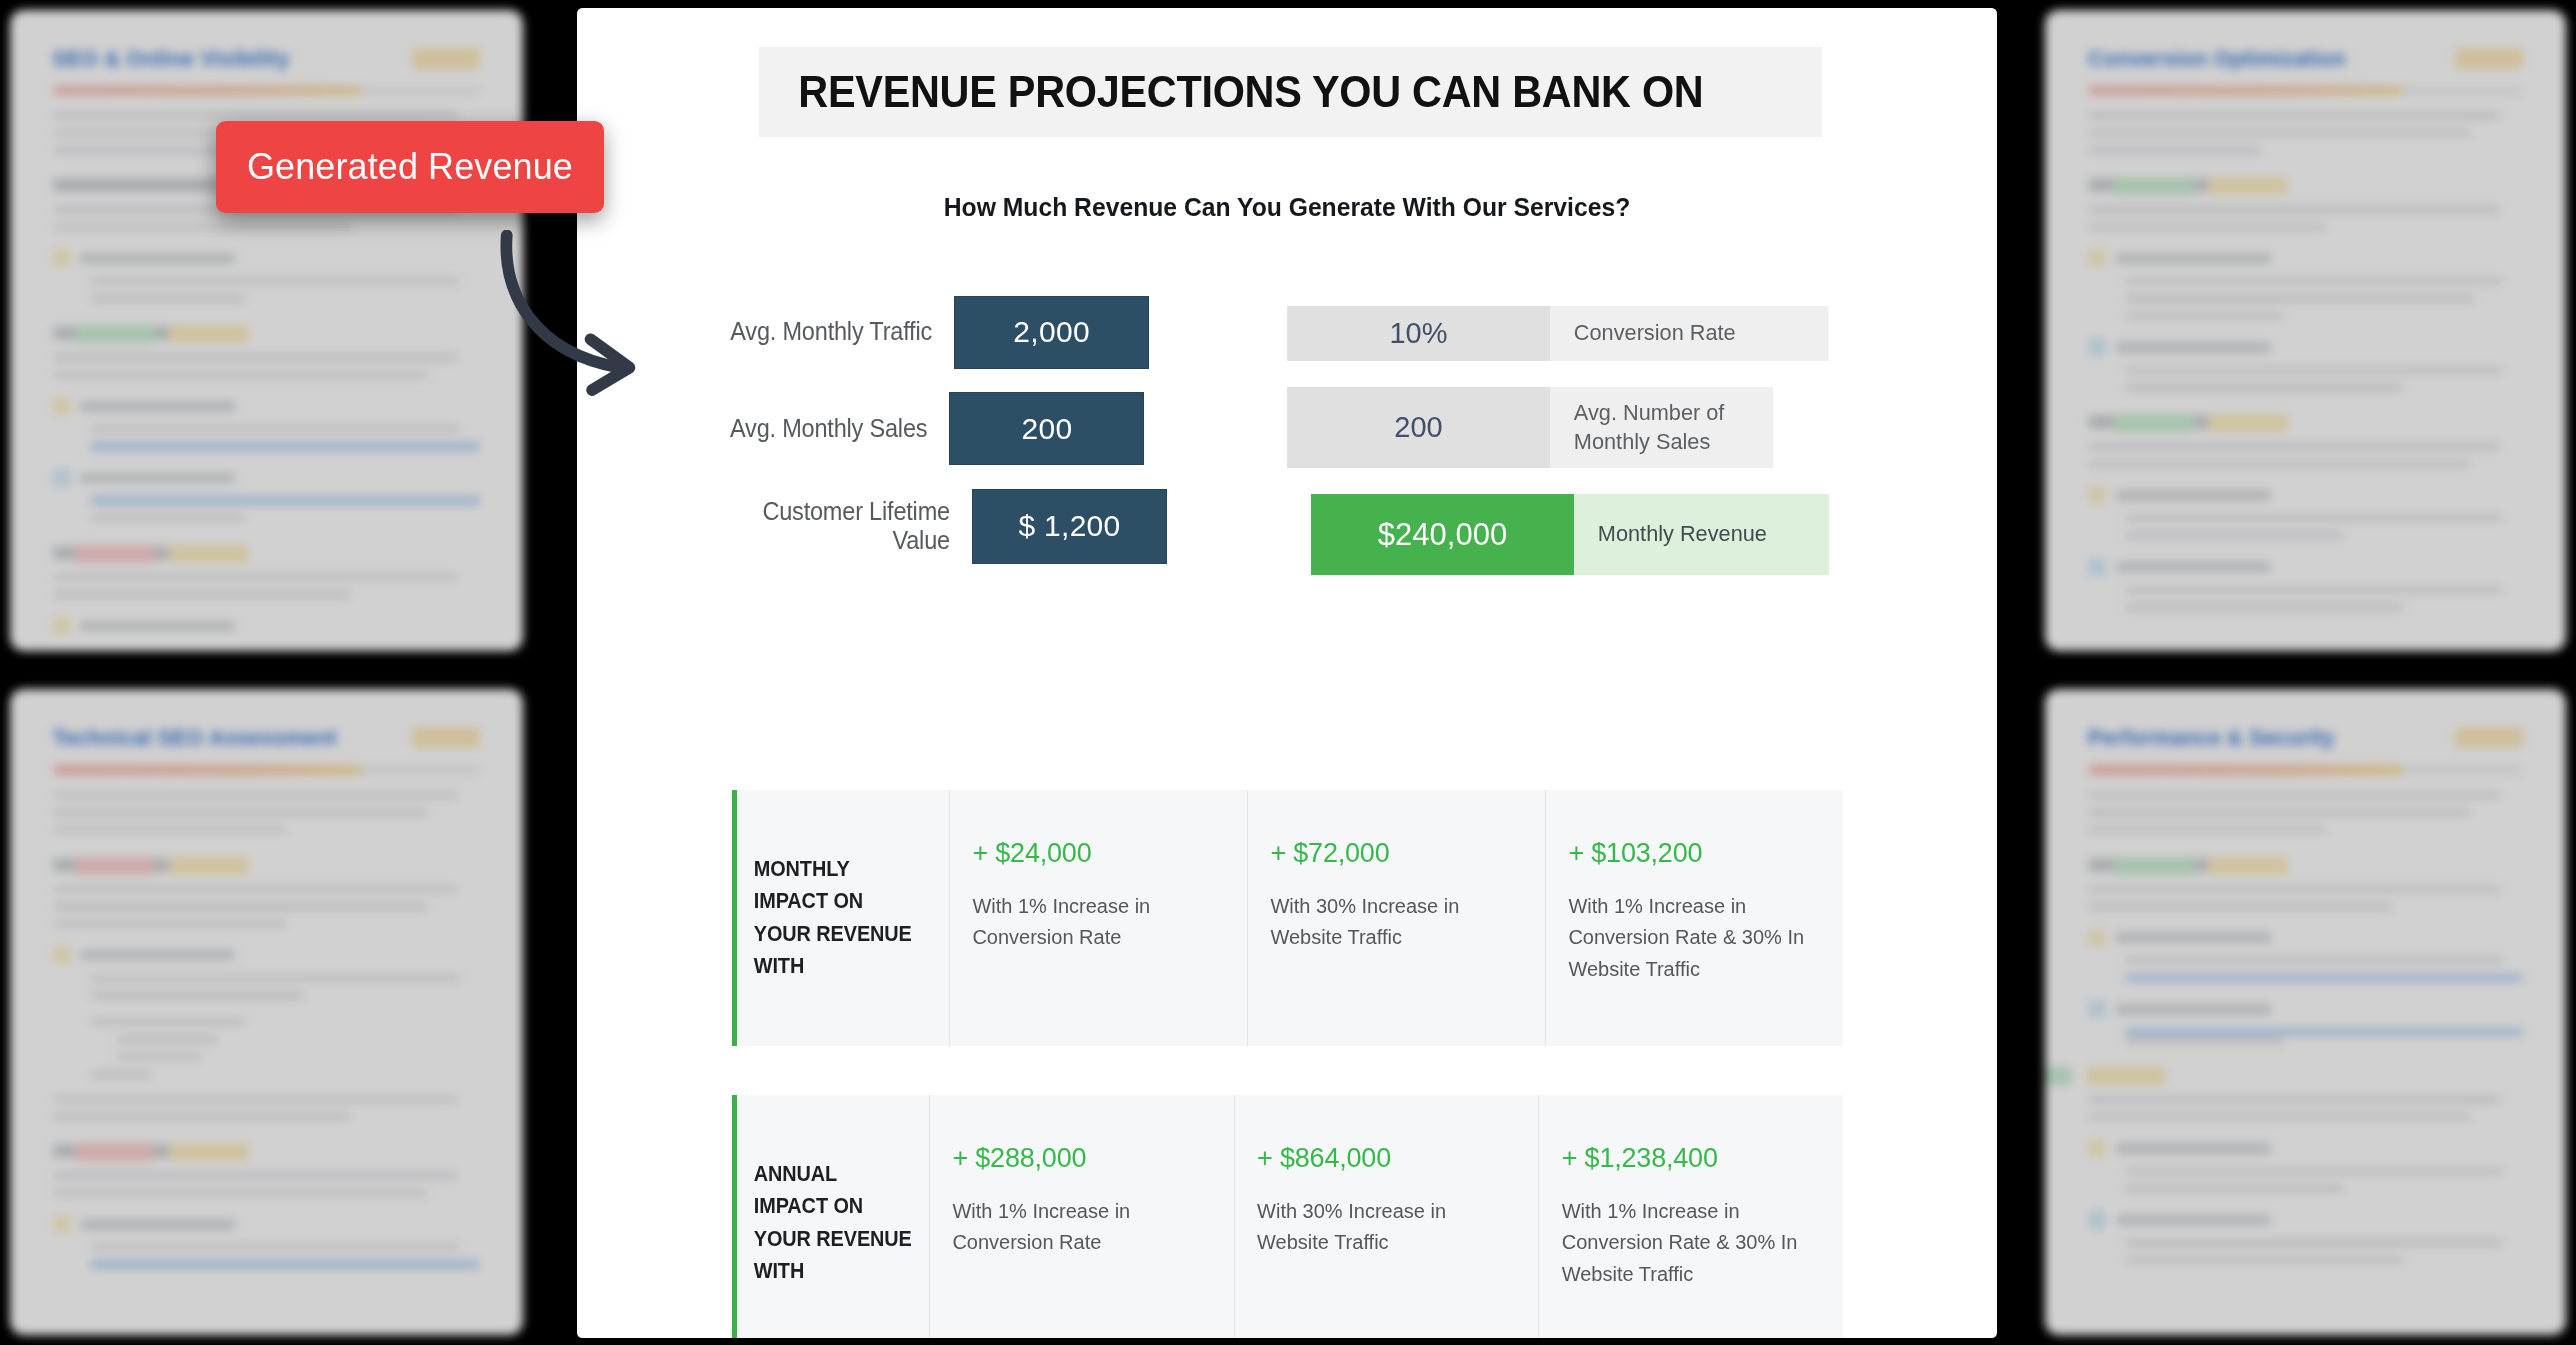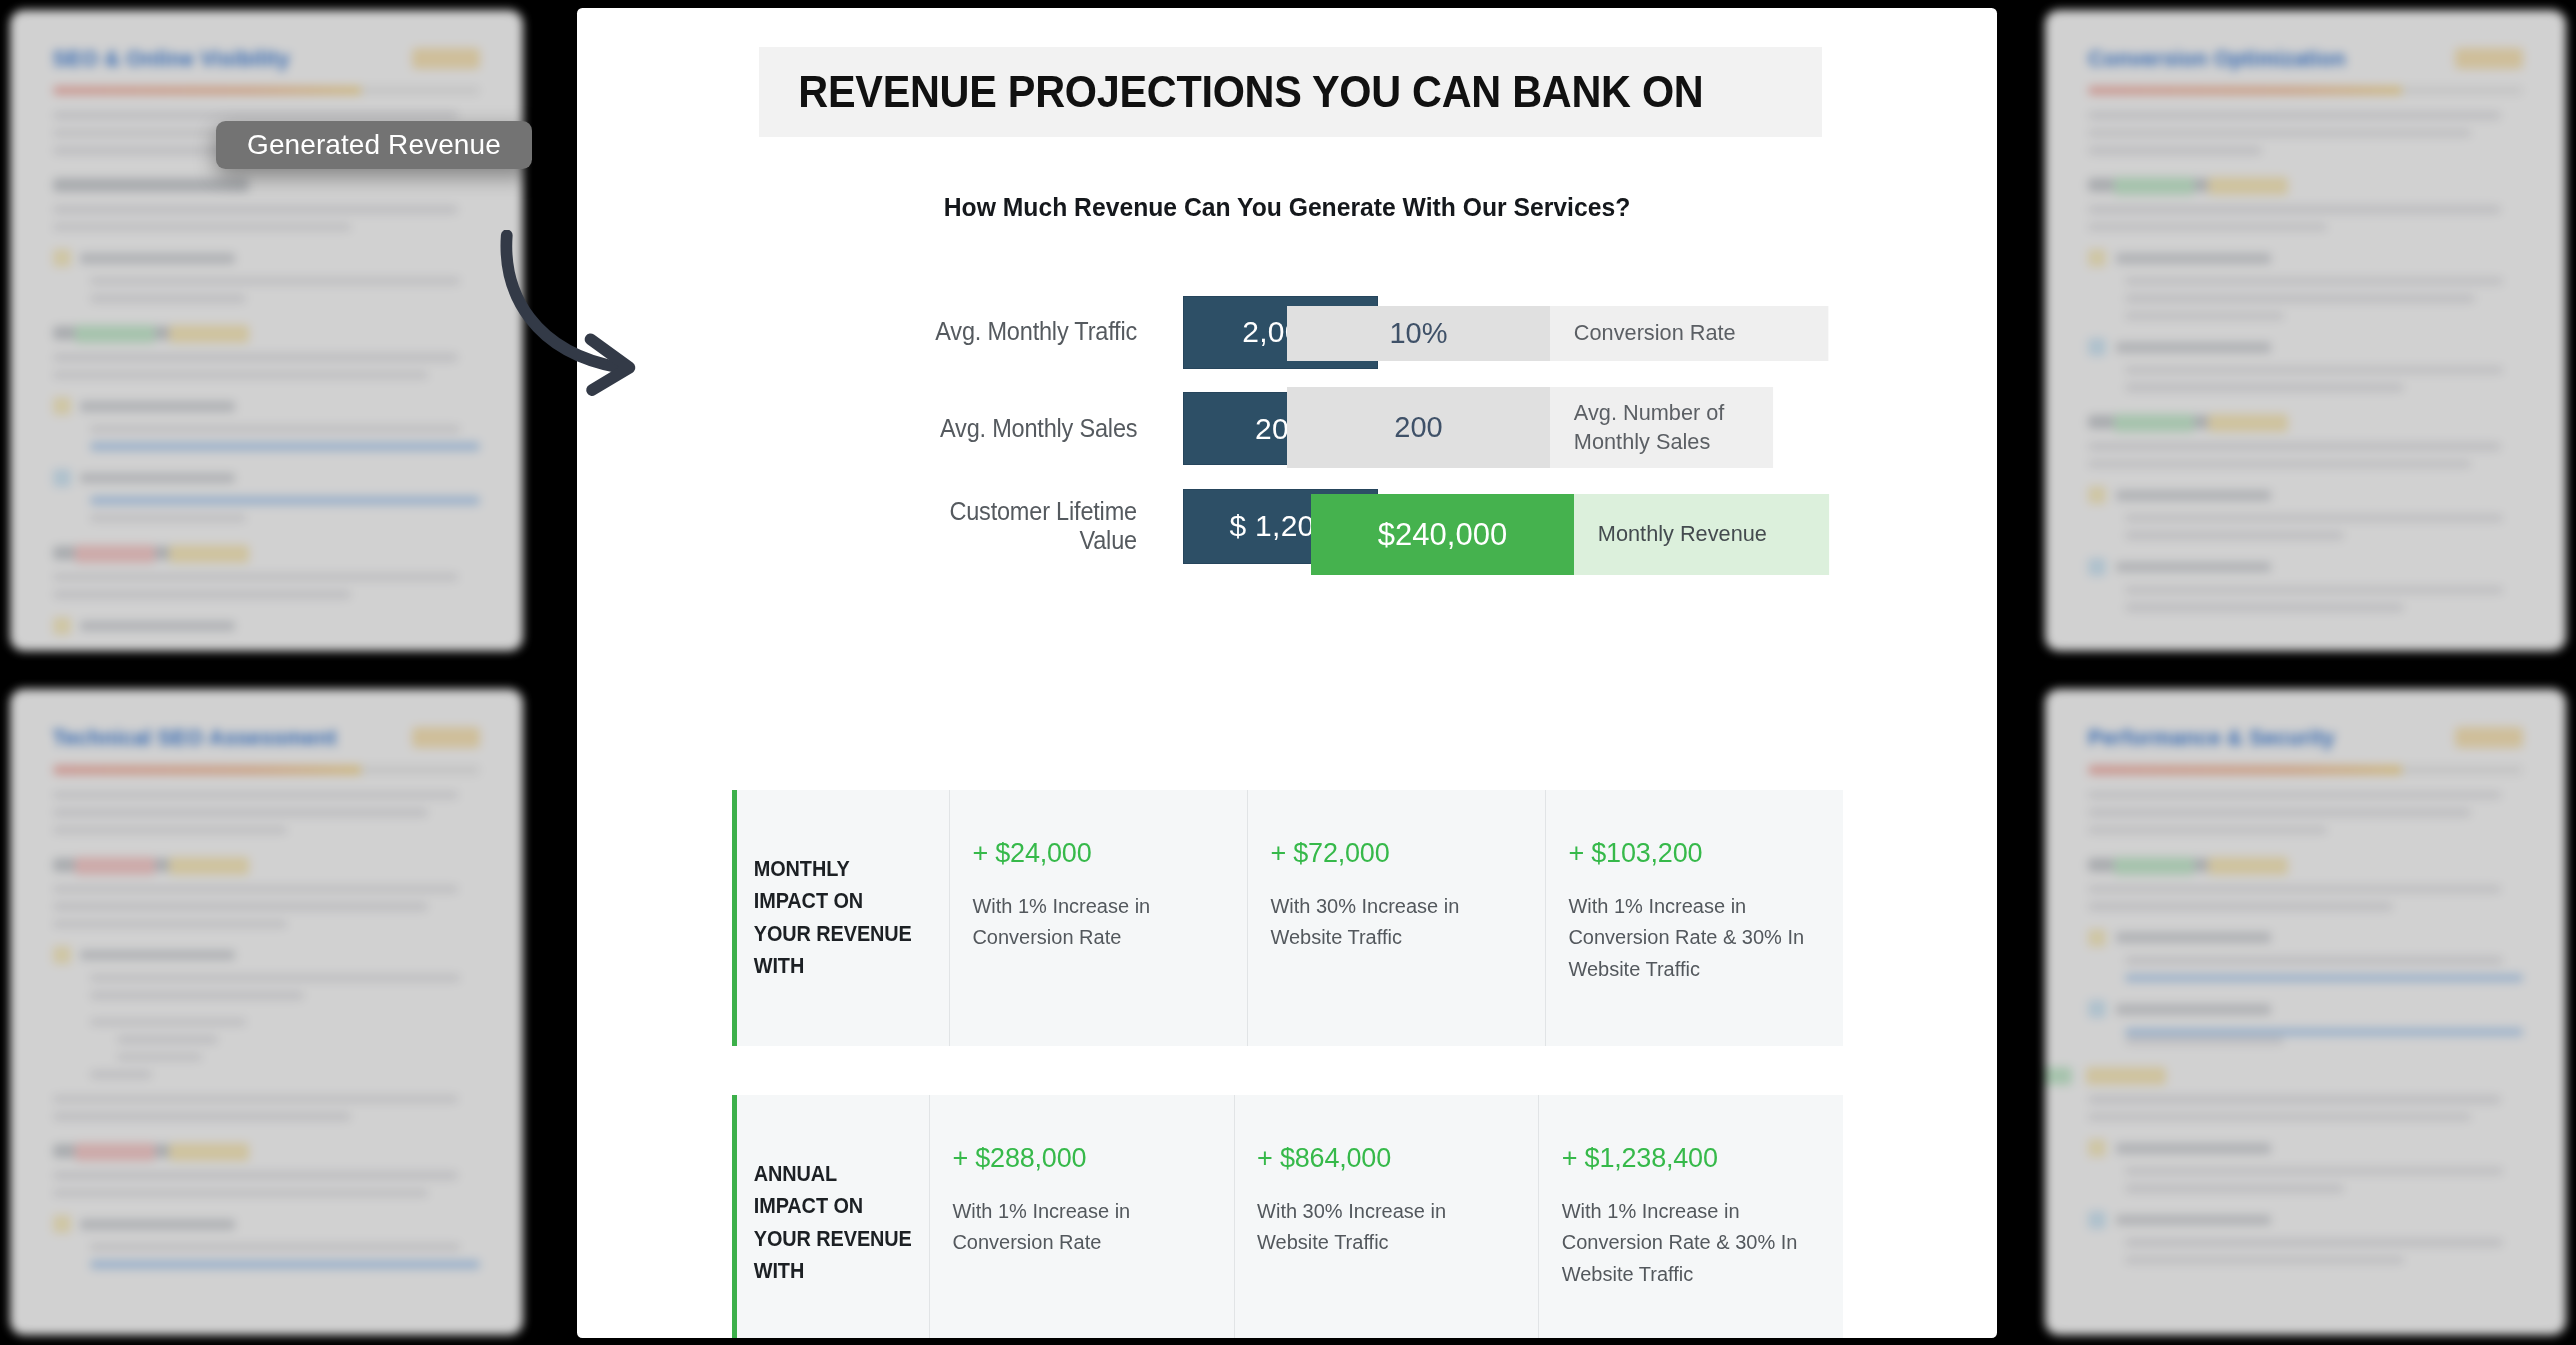--- a/index.html
+++ b/index.html
@@ -79,21 +79,21 @@
     position:absolute; left:0; right:0; top:184px;
     text-align:center;
     font-size:26px; font-weight:700; color:#15181c;
     transform:scaleX(.95);
   }
 
   
   .calc{ position:absolute; left:0; top:288px; width:1420px; height:299px; }
 
   .inputs{ position:absolute; left:139px; top:0; width:662px; }
-  .in-row{ display:flex; align-items:center; justify-content:flex-end; margin-bottom:23.5px;gap:24px; }
+  .in-row{ display:flex; align-items:center; justify-content:flex-start; margin-bottom:23.5px; }
   .in-row:last-child{ margin-bottom:0; }
   .in-label{
     font-size:25px; color:#555a5f; text-align:right;
     line-height:1.18; padding-right:23.5px; letter-spacing:-0.2px;
     transform:scaleX(.94); transform-origin:right center;
   }
   .in-box{
     width:195px; height:73px; flex:0 0 195px;
     background:#2d4f66;
     border:1.1px solid #26455c;
@@ -142,24 +142,24 @@
   .imp-col{
     flex:1; border-left:1.1px solid #e1e4e6;
     padding:48px 27px 0 22.4px;
   }
   .imp-amt{ font-size:27px; color:#36b94a; margin-bottom:22.4px; letter-spacing:-0.2px; }
   .imp-desc{ font-size:20px; color:#53585d; line-height:1.58; }
 
   
   .tooltip{
     position:absolute; left:216px; top:121px;
-    background:#737373; color:#fff;
+    background:#ef4444; color:#fff;
     border-radius:9.6px;
-    padding:8px 31px;
-    font-size:28px; letter-spacing:0.1px;
+    padding:25px 31px;
+    font-size:36px; letter-spacing:0.1px;
     white-space:nowrap;
     box-shadow:0 7.5px 21.4px rgba(0,0,0,.38);
     z-index:40;
   }
 
   .arrow-svg{ position:absolute; left:497px; top:230px; z-index:45; pointer-events:none; }
 </style>
 </head>
 <body>
 

